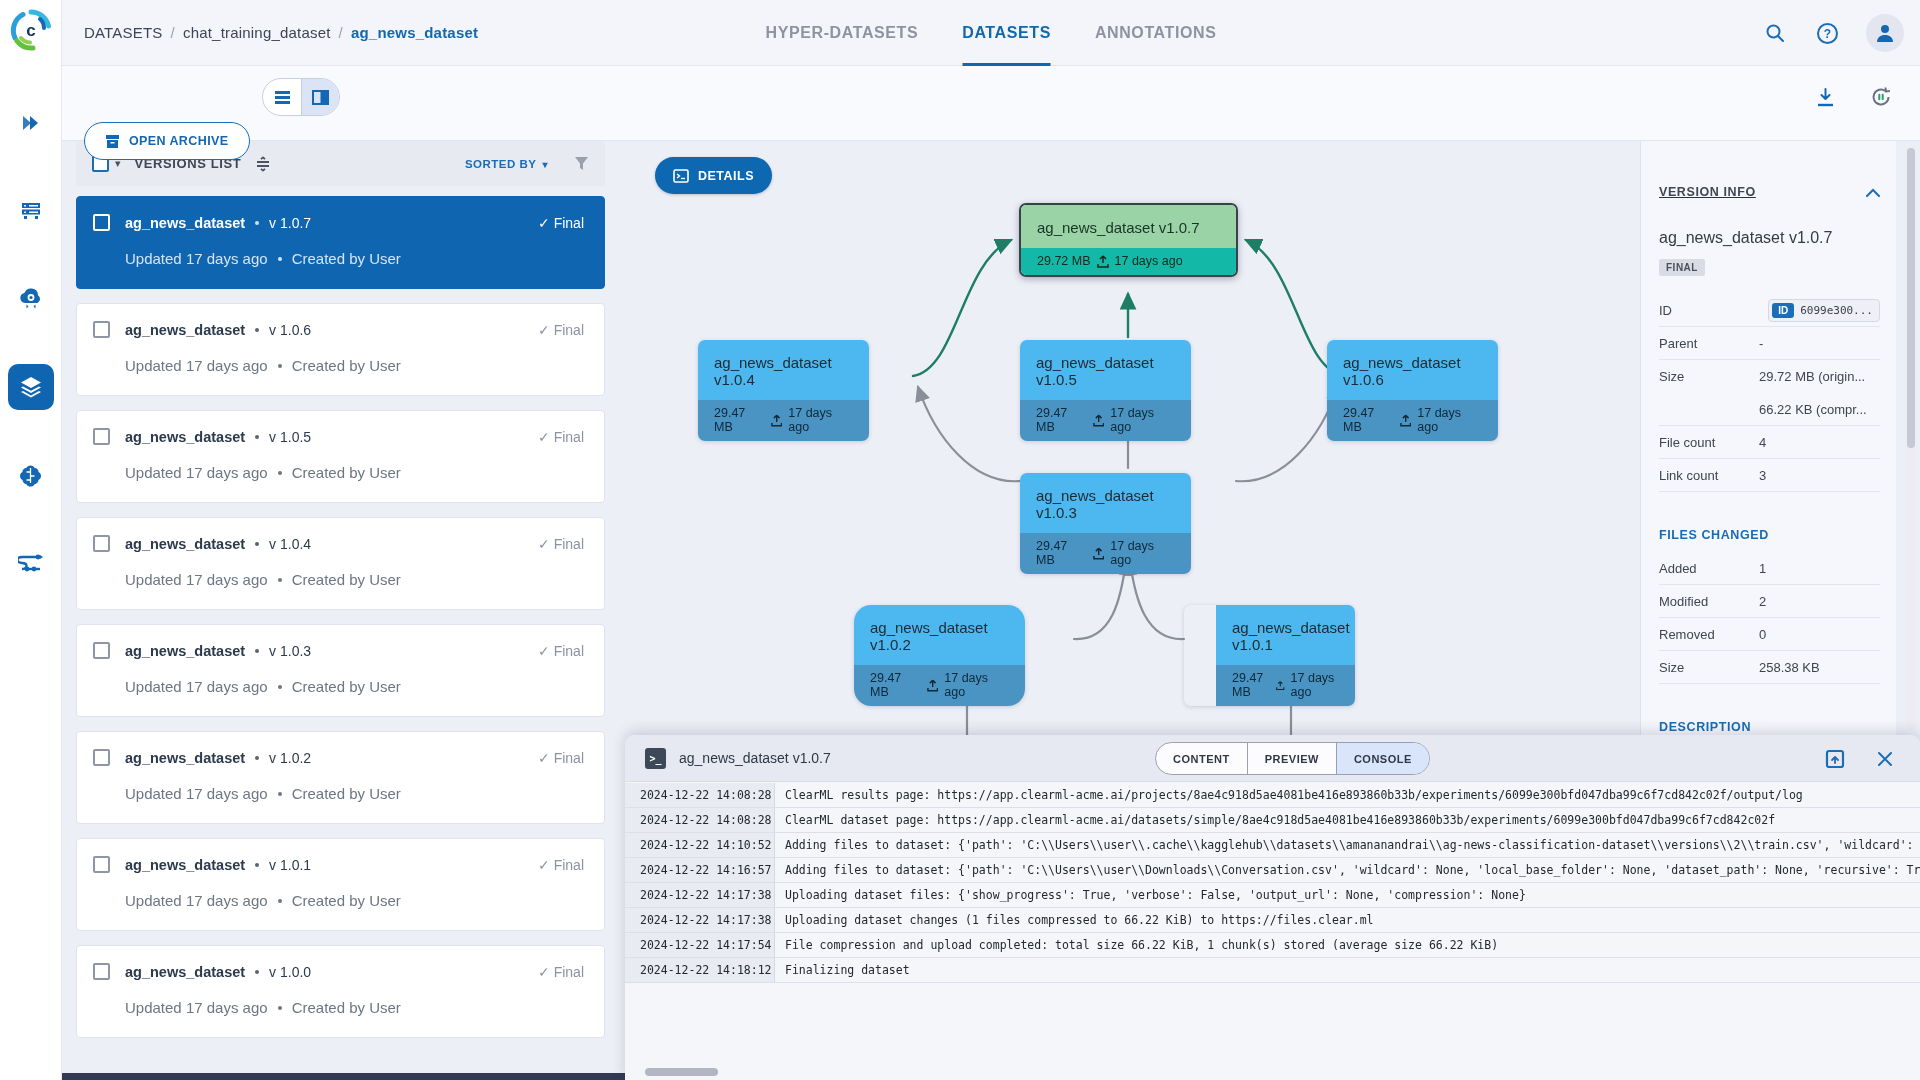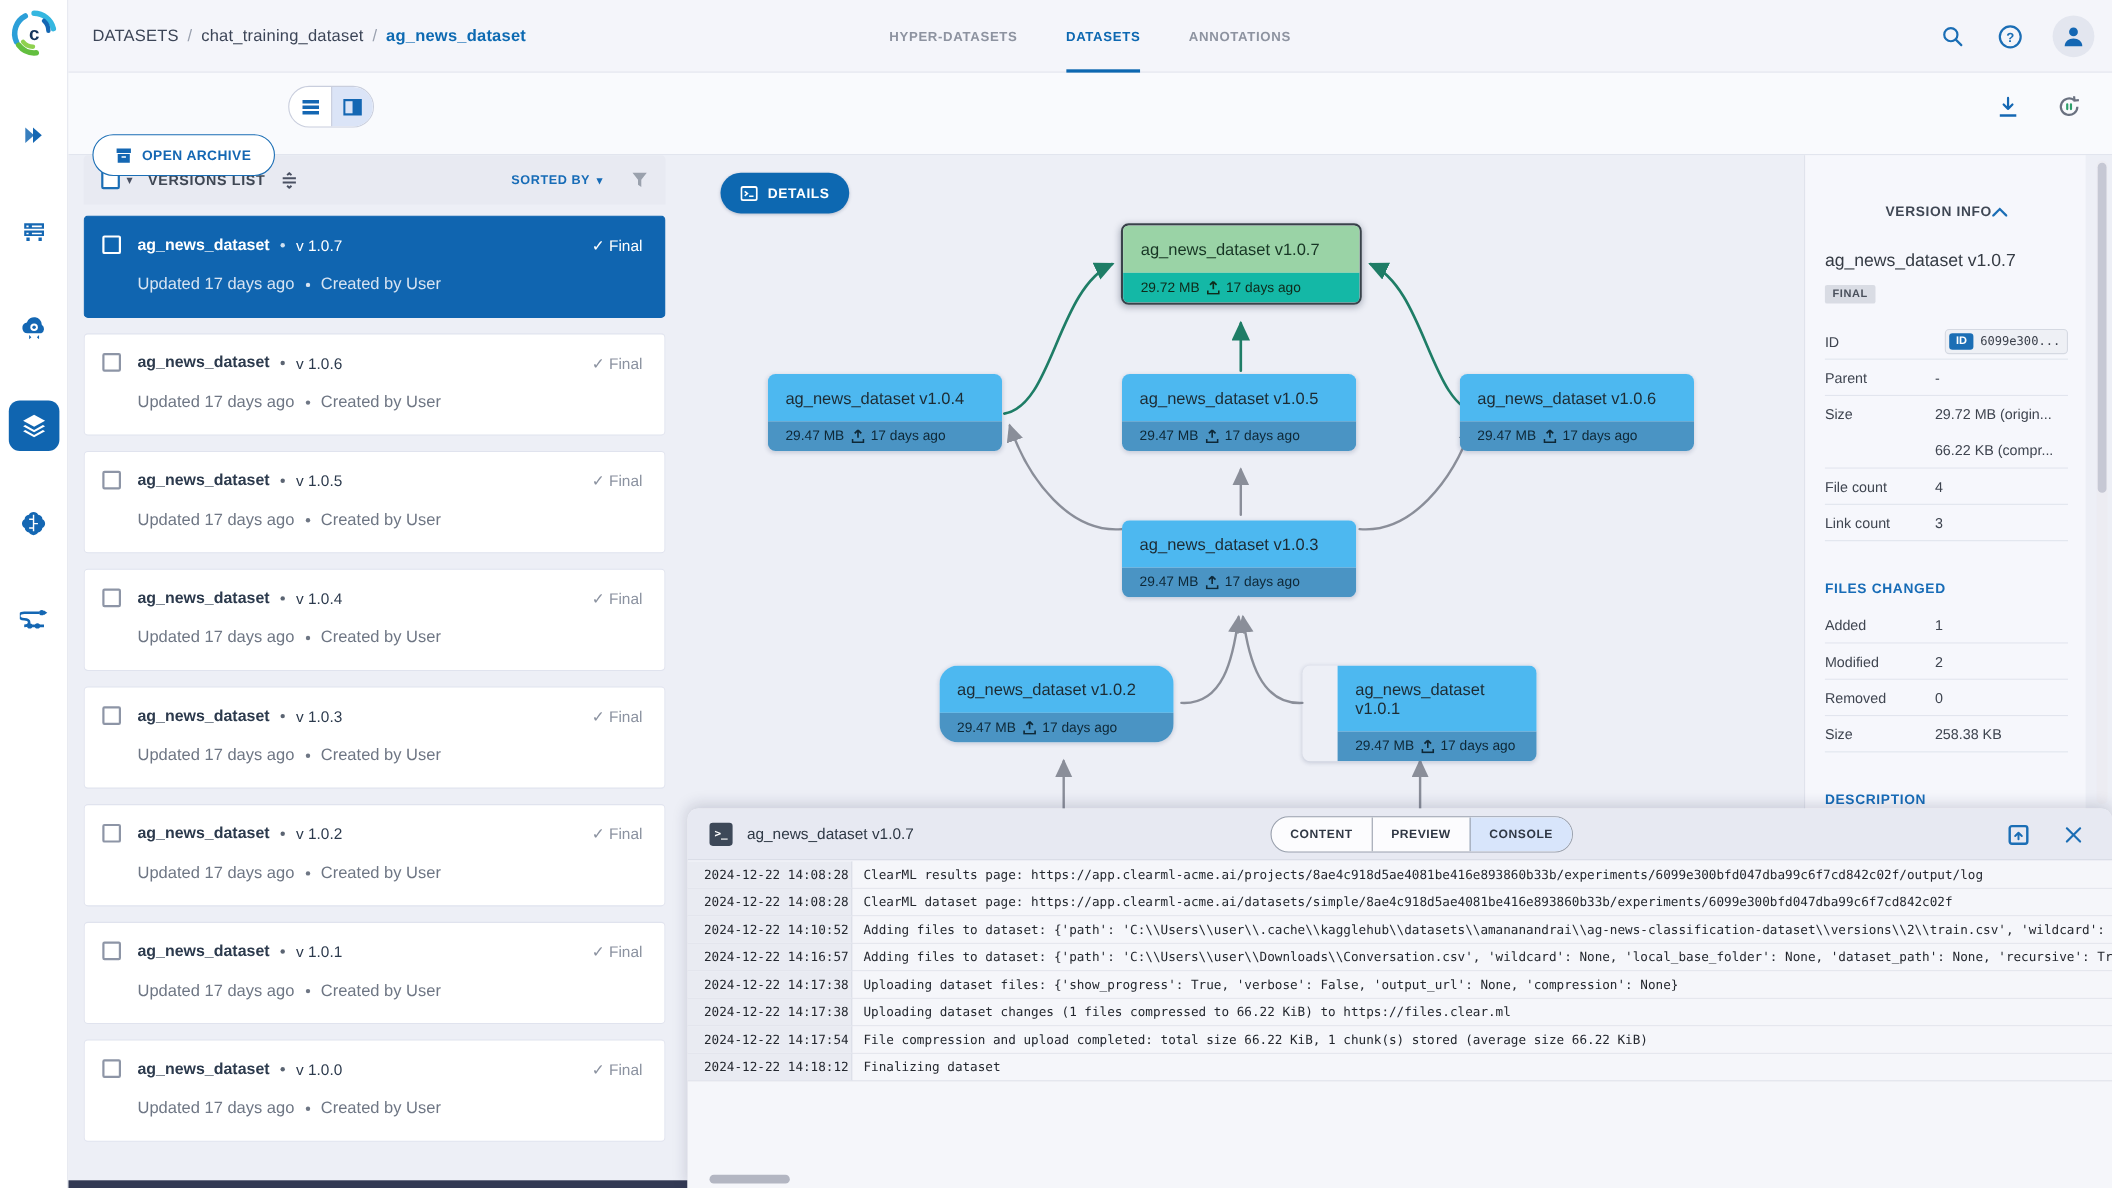--- a/index.html
+++ b/index.html
@@ -15,21 +15,21 @@
   .rail-btn svg { fill:#1467b3; }
   .rail-btn.active { background:#1065b0; }
   .rail-btn.active svg { fill:#ffffff; }
 
   
   .tophdr { position:absolute; left:62px; top:0; right:0; height:66px; background:#f4f5fa; border-bottom:1px solid #e4e6ee; z-index:30; }
   .crumbs { position:absolute; left:22px; top:24px; font-size:15px; color:#3c4557; letter-spacing:.2px; }
   .crumbs .sep { color:#9aa1af; margin:0 8px; font-weight:400; }
   .crumbs .leaf { color:#0d6ab2; font-weight:bold; }
   .tabs { position:absolute; left:50%; transform:translateX(-50%); top:0; height:66px; display:flex; align-items:center; gap:44px; }
-  .tab { font-size:12px; font-weight:bold; letter-spacing:.6px; color:#8d93a0; height:66px; display:flex; align-items:center; cursor:pointer; position:relative; }
+  .tab { font-size:16px; font-weight:bold; letter-spacing:.6px; color:#8d93a0; height:66px; display:flex; align-items:center; cursor:pointer; position:relative; }
   .tab.active { color:#0d68b1; }
   .tab.active::after { content:""; position:absolute; left:0; right:0; bottom:0; height:3px; background:#0d68b1; }
   .hdr-icons { position:absolute; right:16px; top:0; height:66px; display:flex; align-items:center; gap:26px; }
   .icon-btn { width:26px; height:26px; display:flex; align-items:center; justify-content:center; cursor:pointer; }
   .avatar { width:38px; height:38px; border-radius:50%; background:#e3e6ef; display:flex; align-items:center; justify-content:center; cursor:pointer; }
 
   
   .toolbar { position:absolute; left:62px; top:66px; right:0; height:75px; background:#f9fafd; border-bottom:1px solid #e2e5ee; z-index:29; }
   .btn-archive { position:absolute; left:22px; top:12px; height:38px; padding:0 20px; border:1px solid #1b6eb5; border-radius:19px; background:#fff; color:#1467b3; font-weight:bold; font-size:12.5px; letter-spacing:.4px; display:flex; align-items:center; gap:9px; cursor:pointer;margin-top:44px; }
   .viewtoggle { position:absolute; left:200px; top:12px; height:38px; display:flex; border:1px solid #c9cedd; border-radius:19px; overflow:hidden; background:#fff; }
@@ -63,30 +63,30 @@
   .card.sel .name, .card.sel .ver, .card.sel .final { color:#ffffff; }
   .card.sel .dot { background:#cfe0f0; }
   .card.sel .meta { color:#d7e4f2; }
   .card.sel .meta .dot { background:#d7e4f2; }
   .list-bottom-bar { position:absolute; left:62px; bottom:0; width:563px; height:7px; background:#333a54; z-index:12; }
 
   
   .graph { position:absolute; left:605px; top:141px; width:1035px; height:939px; overflow:hidden; }
   .btn-details { position:absolute; left:50px; top:16px; height:37px; padding:0 18px; background:#0d68b1; border-radius:19px; color:#fff; font-size:12.5px; font-weight:bold; letter-spacing:.5px; display:flex; align-items:center; gap:9px; cursor:pointer; z-index:5; box-shadow:0 1px 3px rgba(20,40,80,.25); }
   .edges { position:absolute; left:0; top:0; z-index:1; }
-  .gnode { position:absolute; width:213px; border-radius:7px; overflow:hidden; box-shadow:0 1px 4px rgba(30,45,90,.18); cursor:pointer; z-index:2; }
+  .gnode { position:absolute; width:171px; border-radius:7px; overflow:hidden; box-shadow:0 1px 4px rgba(30,45,90,.18); cursor:pointer; z-index:2; }
   .gnode .ttl { padding:14px 16px 12px; font-size:15px; color:#1d2b33; background:#4db8f0; }
   .gnode .strip { padding:6px 16px 7px; font-size:12.5px; color:#0e2837; background:#4a94c4; display:flex; align-items:center; gap:6px; }
   .gnode.green { width:219px; border:2px solid #39424a; box-shadow:0 2px 7px rgba(20,35,60,.35); z-index:3; }
   .gnode.green .ttl { background:#9ad3a6; color:#173524; }
   .gnode.green .strip { background:#14b8a6; color:#0f2a1a; }
 
   
   .ipanel { position:absolute; left:1640px; top:141px; width:256px; bottom:0; background:#f6f7fc; border-left:1px solid #e0e3ec; z-index:10; padding:44px 16px 0 18px; }
-  .ipanel-hdr { display:flex; align-items:center; justify-content:center; }
+  .ipanel-hdr { display:flex; align-items:center; justify-content:space-between;text-decoration:underline; }
   .ipanel-hdr .t { font-size:12.5px; font-weight:bold; letter-spacing:.6px; color:#3f4754; }
   .iname { margin-top:30px; font-size:16px; color:#353b44; }
   .ibadge { display:inline-block; margin-top:12px; background:#d9dce4; color:#4a505c; font-size:10px; font-weight:bold; letter-spacing:.5px; padding:3px 7px; border-radius:2px; }
   .itable { margin-top:18px; }
   .irow { display:flex; align-items:center; min-height:33px; border-bottom:1px solid #e2e5ee; font-size:13px; color:#3f4550; }
   .irow.nb { border-bottom:none; }
   .irow .lab { width:100px; flex:none; }
   .idpill { margin-left:auto; display:flex; align-items:center; gap:6px; background:#eef0f5; border:1px solid #d5d9e2; border-radius:4px; padding:3px 6px 3px 3px; cursor:pointer; }
   .idchip { background:#1b6eb5; color:#fff; font-size:10px; font-weight:bold; padding:2px 6px; border-radius:3px; }
   .idval { font-family:"DejaVu Sans Mono", monospace; font-size:11px; color:#3a3f4a; }

